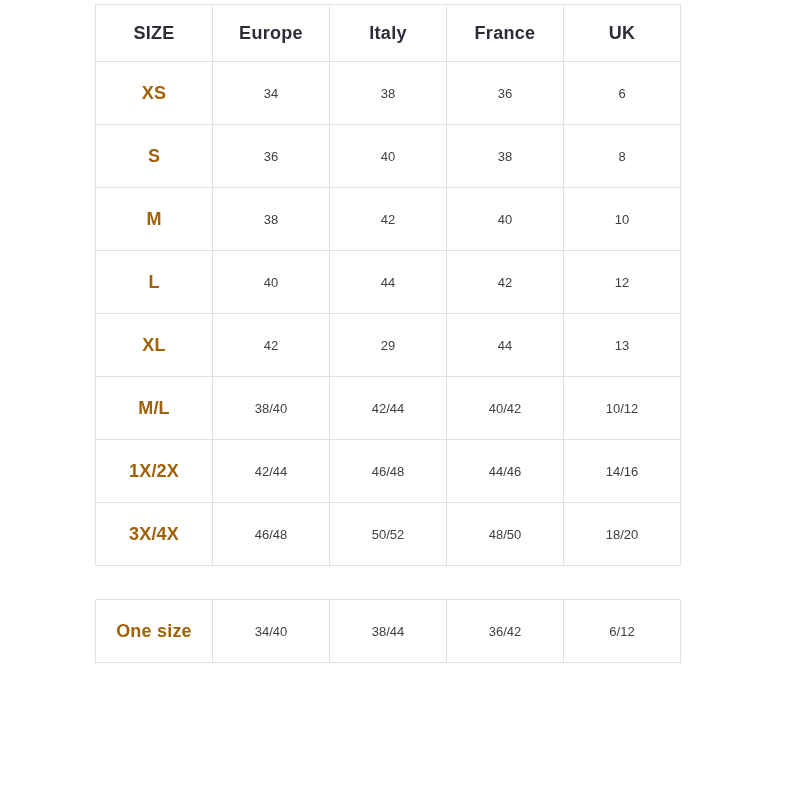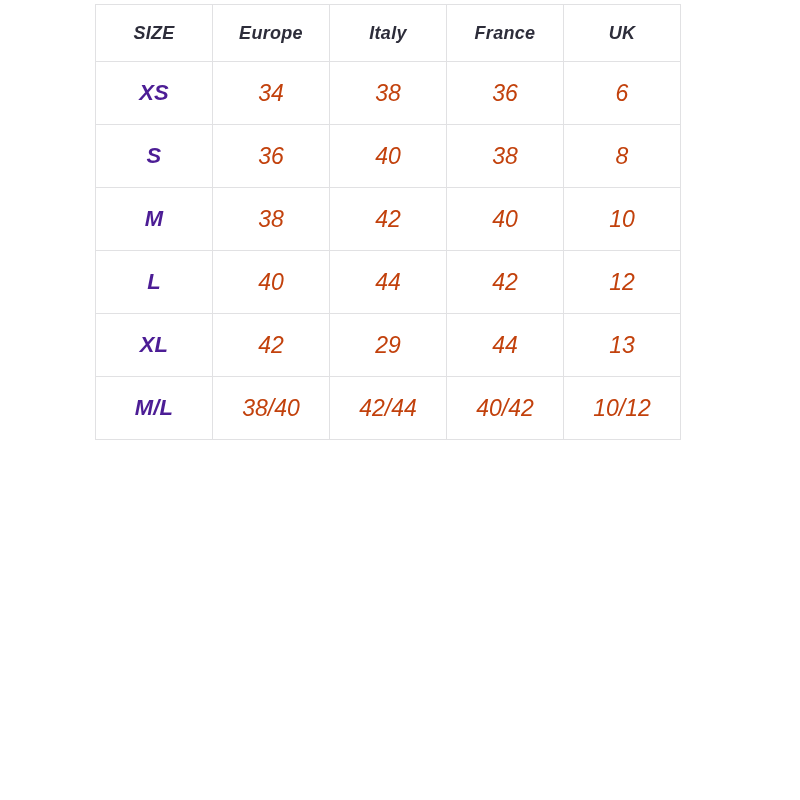--- a/index.html
+++ b/index.html
@@ -10,21 +10,20 @@
     height: 800px;
     font-family: "Liberation Sans", "DejaVu Sans", sans-serif;
     -webkit-font-smoothing: antialiased;
   }
   .page {
     width: 800px;
     height: 800px;
     overflow: hidden;
     box-sizing: border-box;
     padding: 4px 0 0 95px;
-    font-style: italic;
   }
   table.size-table {
     border-collapse: collapse;
     table-layout: fixed;
     width: 586px;
     background: #ffffff;
   }
   table.size-table th,
   table.size-table td {
     border: 1px solid #e1e1e3;
@@ -37,29 +36,29 @@
   table.size-table col { width: 20%; }
   table.size-table th.col-header {
     height: 56px;
     font-size: 18px;
     font-weight: 700;
     color: #2d2d3a;
     letter-spacing: 0.3px;
   }
   table.size-table td.value-cell {
     height: 62px;
-    font-size: 23px;
+    font-size: 13px;
     font-weight: 400;
-    color: #c2410c;
+    color: #404040;
   }
   table.size-table td.size-label-cell {
     height: 62px;
-    font-size: 22px;
+    font-size: 18px;
     font-weight: 700;
-    color: #4c1d95;
+    color: #a16207;
     letter-spacing: 0.2px;
   }
   .table-gap {
     height: 33px;
   }
 </style>
 </head>
 <body>
 
 <div class="page">
@@ -117,30 +116,51 @@
         <td class="value-cell">44</td>
         <td class="value-cell">13</td>
       </tr>
       <tr>
         <td class="size-label-cell">M/L</td>
         <td class="value-cell">38/40</td>
         <td class="value-cell">42/44</td>
         <td class="value-cell">40/42</td>
         <td class="value-cell">10/12</td>
       </tr>
+      <tr>
+        <td class="size-label-cell">1X/2X</td>
+        <td class="value-cell">42/44</td>
+        <td class="value-cell">46/48</td>
+        <td class="value-cell">44/46</td>
+        <td class="value-cell">14/16</td>
+      </tr>
+      <tr>
+        <td class="size-label-cell">3X/4X</td>
+        <td class="value-cell">46/48</td>
+        <td class="value-cell">50/52</td>
+        <td class="value-cell">48/50</td>
+        <td class="value-cell">18/20</td>
+      </tr>
     </tbody>
   </table>
 
   <div class="table-gap"></div>
 
   <table class="size-table">
     <colgroup>
         <col>
         <col>
         <col>
         <col>
         <col>
       </colgroup>
     <tbody>
+      <tr>
+        <td class="size-label-cell">One size</td>
+        <td class="value-cell">34/40</td>
+        <td class="value-cell">38/44</td>
+        <td class="value-cell">36/42</td>
+        <td class="value-cell">6/12</td>
+      </tr>
     </tbody>
   </table>
 
 </div>
 
 </body></html>

